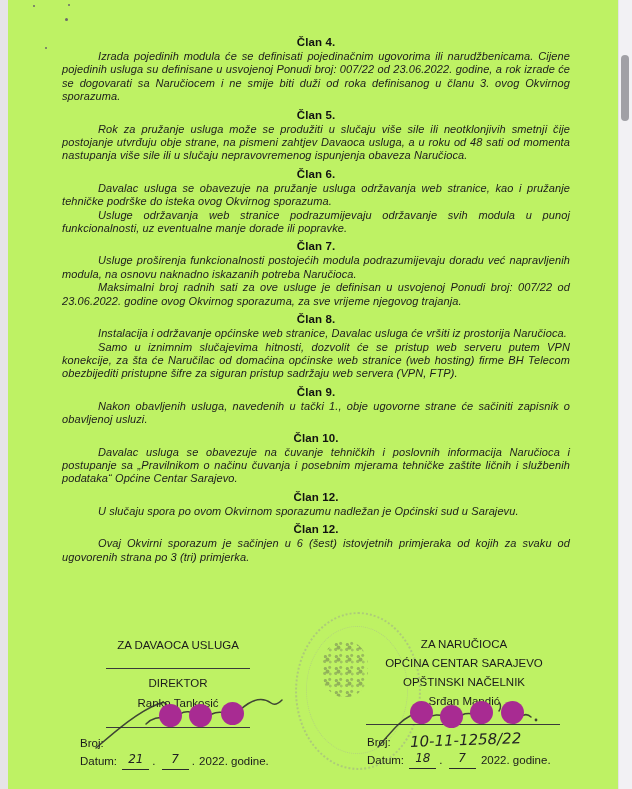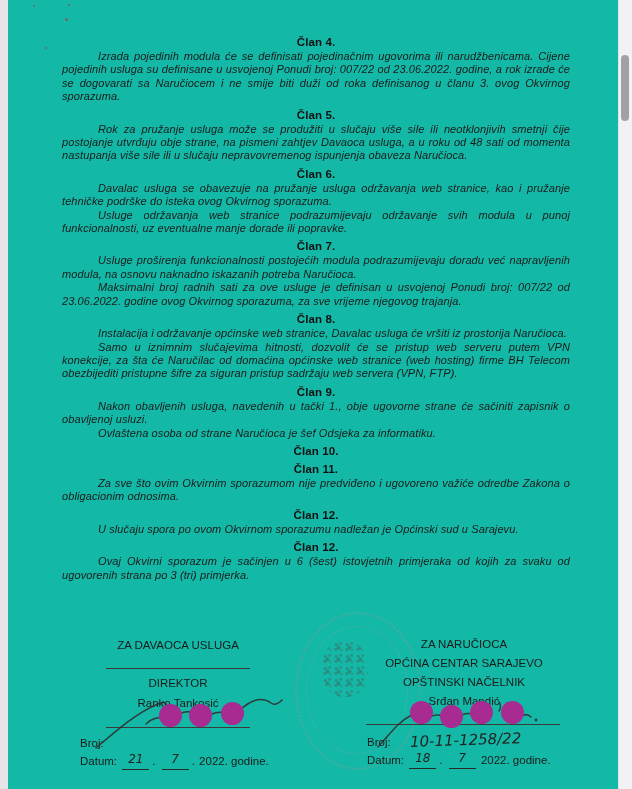--- a/index.html
+++ b/index.html
@@ -1,18 +1,18 @@
 <!DOCTYPE html>
 <html><head>
 <meta charset="utf-8">
 <style>
   html,body{margin:0;padding:0;}
   .screen{
     position:relative;width:632px;height:789px;overflow:hidden;
-    background:#14b8a6;
+    background:#bef264;
     font-family:"Liberation Sans",sans-serif;
     color:#1b1b1b;
   }
   
   .scan-edge-left{position:absolute;left:0;top:0;width:8px;height:789px;background:#e6e4e7;}
   .speck{position:absolute;background:#6a6a6a;border-radius:50%;}
 
   
   .doc{
     position:absolute;left:62px;top:31px;width:508px;
@@ -108,28 +108,24 @@
       <p>Maksimalni broj radnih sati za ove usluge je definisan u usvojenoj Ponudi broj: 007/22 od 23.06.2022. godine ovog Okvirnog sporazuma, za sve vrijeme njegovog trajanja.</p>
     </section>
     <section class="article">
       <h3>Član 8.</h3>
       <p>Instalacija i održavanje općinske web stranice, Davalac usluga će vršiti iz prostorija Naručioca.</p>
       <p>Samo u iznimnim slučajevima hitnosti, dozvolit će se pristup web serveru putem VPN konekcije, za šta će Naručilac od domaćina općinske web stranice (web hosting) firme BH Telecom obezbijediti pristupne šifre za siguran pristup sadržaju web servera (VPN, FTP).</p>
     </section>
     <section class="article">
       <h3>Član 9.</h3>
       <p>Nakon obavljenih usluga, navedenih u tački 1., obje ugovorne strane će sačiniti zapisnik o obavljenoj usluzi.</p>
-      <p>Ovlaštena osoba od strane Naručioca je šef Odsjeka za informatiku.</p>
     </section>
     <section class="article">
       <h3>Član 10.</h3>
-    </section>
-    <section class="article">
-      <h3>Član 11.</h3>
-      <p>Za sve što ovim Okvirnim sporazumom nije predviđeno i ugovoreno važiće odredbe Zakona o obligacionim odnosima.</p>
+      <p>Davalac usluga se obavezuje na čuvanje tehničkih i poslovnih informacija Naručioca i postupanje sa „Pravilnikom o načinu čuvanja i posebnim mjerama tehničke zaštite ličnih i službenih podataka“ Općine Centar Sarajevo.</p>
     </section>
     <section class="article">
       <h3>Član 12.</h3>
       <p>U slučaju spora po ovom Okvirnom sporazumu nadležan je Općinski sud u Sarajevu.</p>
     </section>
     <section class="article">
       <h3>Član 12.</h3>
       <p>Ovaj Okvirni sporazum je sačinjen u 6 (šest) istovjetnih primjeraka od kojih za svaku od ugovorenih strana po 3 (tri) primjerka.</p>
     </section>
   </div>

